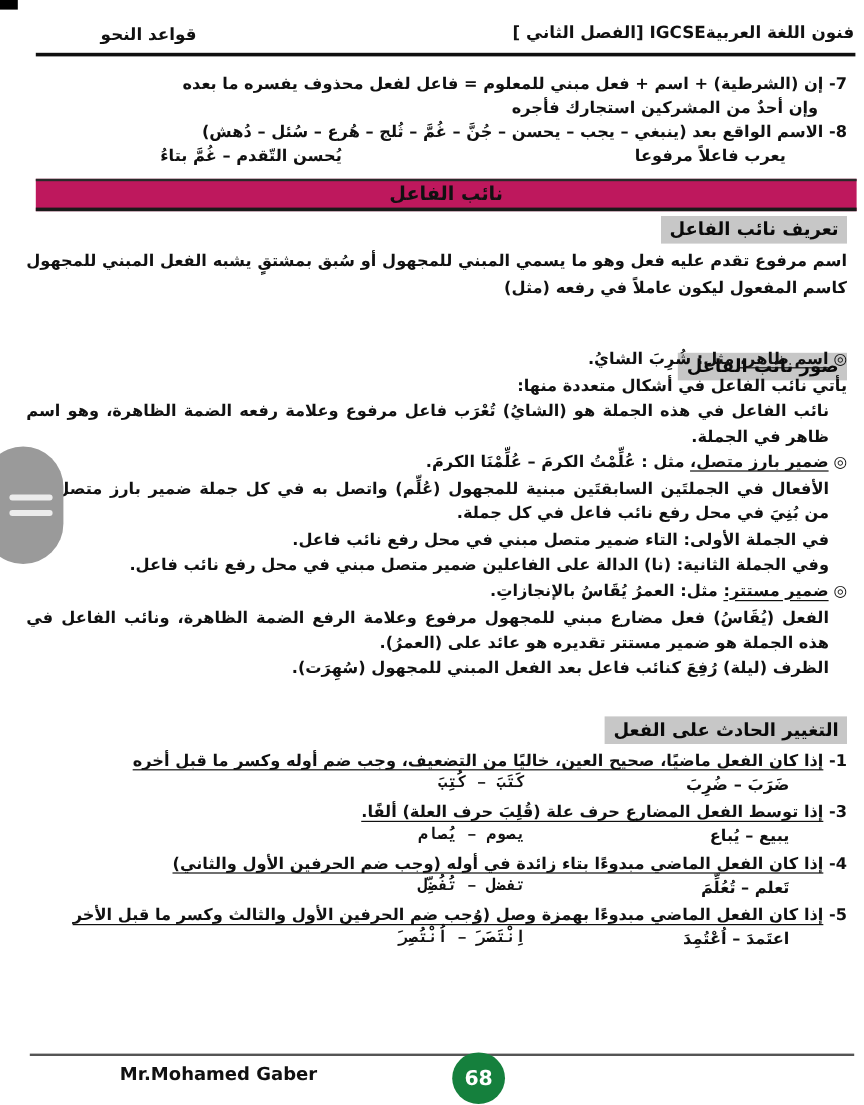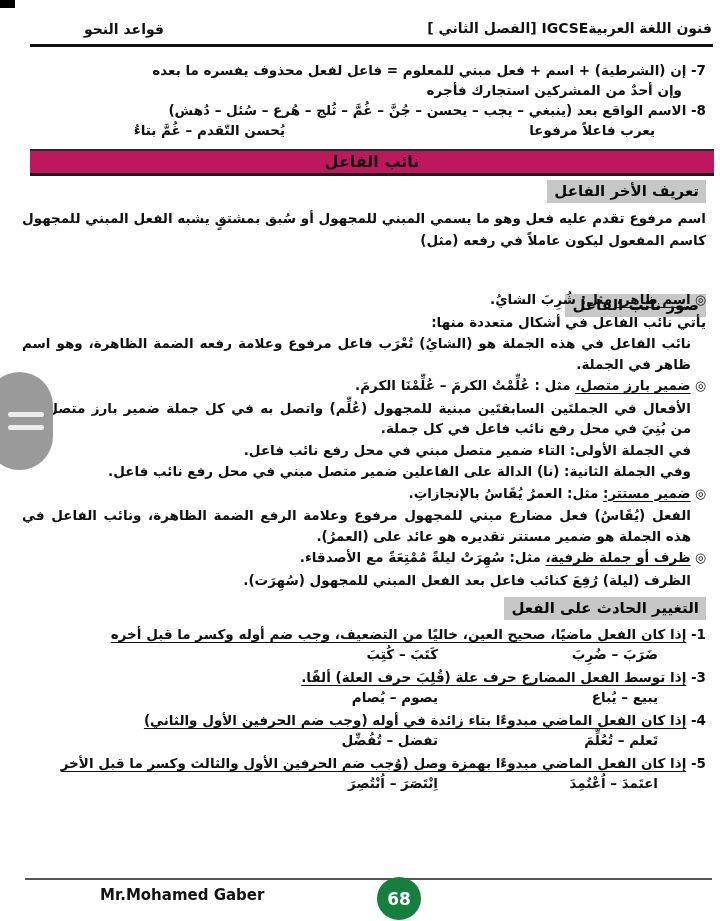--- a/index.html
+++ b/index.html
@@ -40,21 +40,21 @@
   .flow p{margin:0 0 1px 0;}
   .note{padding-right:15px;text-align:justify;text-align-last:right;}
   .u{text-decoration:underline;text-underline-offset:3px;}
   .bullet-sym{display:inline-block;margin-left:4px;font-size:13px;}
   
   .rules{position:absolute;top:624px;right:14px;left:22px;font-size:13.5px;font-weight:700;line-height:20px;text-align:right;}
   .rule-block{margin:0 0 3px 0;}
   .rule-line{margin:0;}
   .ex-row{position:relative;height:20px;margin:0;}
   .ex-row .ex-a{position:absolute;right:48px;top:0;white-space:nowrap;}
-  .ex-row .ex-b{position:absolute;right:268px;top:0;white-space:nowrap;}
+  .ex-row .ex-b{position:absolute;right:268px;top:0;white-space:nowrap;font-family:Liberation Mono, monospace;}
   
   .pill{
     position:absolute;top:372px;left:-14px;width:67px;height:98px;
     background:#9a9a9a;border-radius:34px;z-index:5;
   }
   .pill .bar{position:absolute;left:22px;width:36px;height:5px;background:#ececec;border-radius:3px;}
   .pill .bar.b1{top:40px;}
   .pill .bar.b2{top:53px;}
   
   .footer-rule{position:absolute;top:878px;left:25px;right:8px;height:2px;background:#555;}
@@ -81,21 +81,21 @@
     <p class="indent1">وإن أحدٌ من المشركين استجارك فأجره</p>
     <p><span>8-</span> <span>الاسم الواقع بعد (ينبغي – يجب – يحسن – جُنَّ – غُمَّ – ثُلج – هُرع – سُئل – دُهش)</span></p>
     <div class="subrow">
       <span class="sr-a">يعرب فاعلاً مرفوعا</span>
       <span class="sr-b">يُحسن التّقدم – غُمَّ بتاءُ</span>
     </div>
   </div>
 
   <div class="band">نائب الفاعل</div>
 
-  <div class="sec-heading" style="top:180px;">تعريف الأخر الفاعل</div>
+  <div class="sec-heading" style="top:180px;">تعريف نائب الفاعل</div>
   <div class="para" style="top:207px;">اسم مرفوع تقدم عليه فعل وهو ما يسمي المبني للمجهول أو سُبق بمشتقٍ يشبه الفعل المبني للمجهول كاسم المفعول ليكون عاملاً في رفعه (مثل)</div>
 
   <div class="sec-heading" style="top:261px;margin-top:33px;">صور نائب الفاعل</div>
   <div class="flow" style="top:289px;">
     <p>
       <span class="bullet-sym">◎</span><span class="u">اسم ظاهر،</span> <span>مثل: شُرِبَ الشايُ.</span>
     </p>
 
     <p>يأتي نائب الفاعل في أشكال متعددة منها:</p>
     <p class="note">نائب الفاعل في هذه الجملة هو (الشايُ) تُعْرَب فاعل مرفوع وعلامة رفعه الضمة الظاهرة، وهو اسم ظاهر في الجملة.</p>
@@ -105,23 +105,20 @@
     </p>
     <p class="note">الأفعال في الجملتَين السابقتَين مبنية للمجهول (عُلِّم) واتصل به في كل جملة ضمير بارز متصل هو من بُنِيَ في محل رفع نائب فاعل في كل جملة.</p>
     <p class="note">في الجملة الأولى: التاء ضمير متصل مبني في محل رفع نائب فاعل.</p>
     <p class="note">وفي الجملة الثانية: (نا) الدالة على الفاعلين ضمير متصل مبني في محل رفع نائب فاعل.</p>
 
     <p>
       <span class="bullet-sym">◎</span><span class="u">ضمير مستتر:</span> <span>مثل: العمرُ يُقَاسُ بالإنجازاتِ.</span>
     </p>
     <p class="note">الفعل (يُقَاسُ) فعل مضارع مبني للمجهول مرفوع وعلامة الرفع الضمة الظاهرة، ونائب الفاعل في هذه الجملة هو ضمير مستتر تقديره هو عائد على (العمرُ).</p>
 
-    <p>
-      <span class="bullet-sym">◎</span><span class="u">ظرف أو جملة ظرفية،</span> <span>مثل: سُهِرَتْ ليلةً مُمْتِعَةً مع الأصدقاء.</span>
-    </p>
     <p class="note">الظرف (ليلة) رُفِعَ كنائب فاعل بعد الفعل المبني للمجهول (سُهِرَت).</p>
   </div>
 
   <div class="sec-heading" style="top:597px;">التغيير الحادث على الفعل</div>
   <div class="rules">
 
     <div class="rule-block">
       <p class="rule-line"><span>1-</span> <span class="u">إذا كان الفعل ماضيًا، صحيح العين، خاليًا من التضعيف، وجب ضم أوله وكسر ما قبل أخره</span></p>
       <div class="ex-row">
         <span class="ex-a">ضَرَبَ – ضُرِبَ</span>

